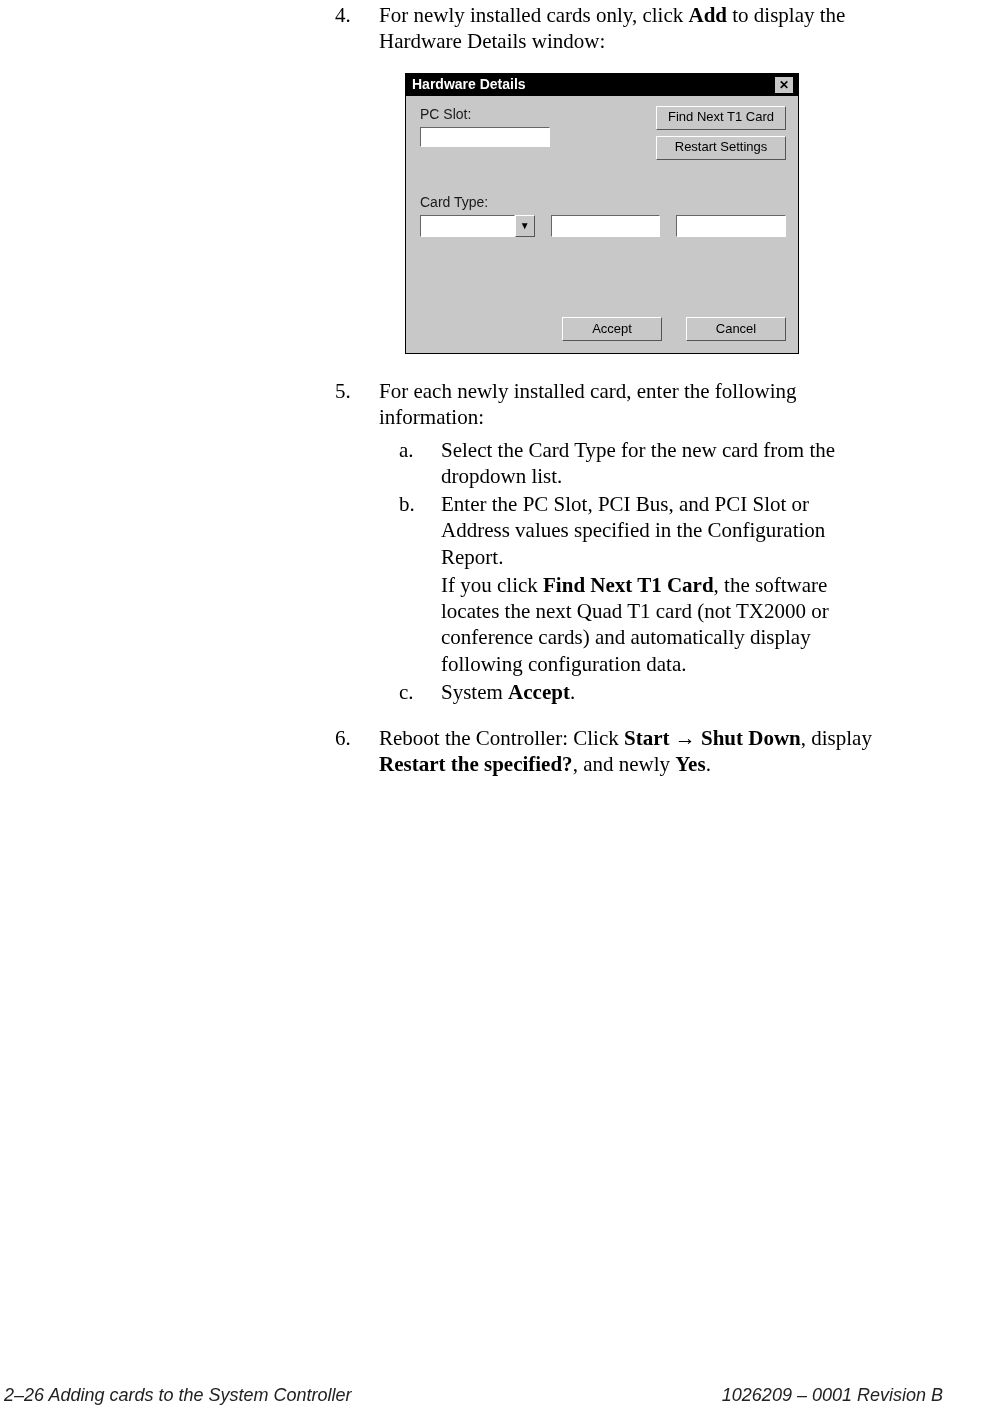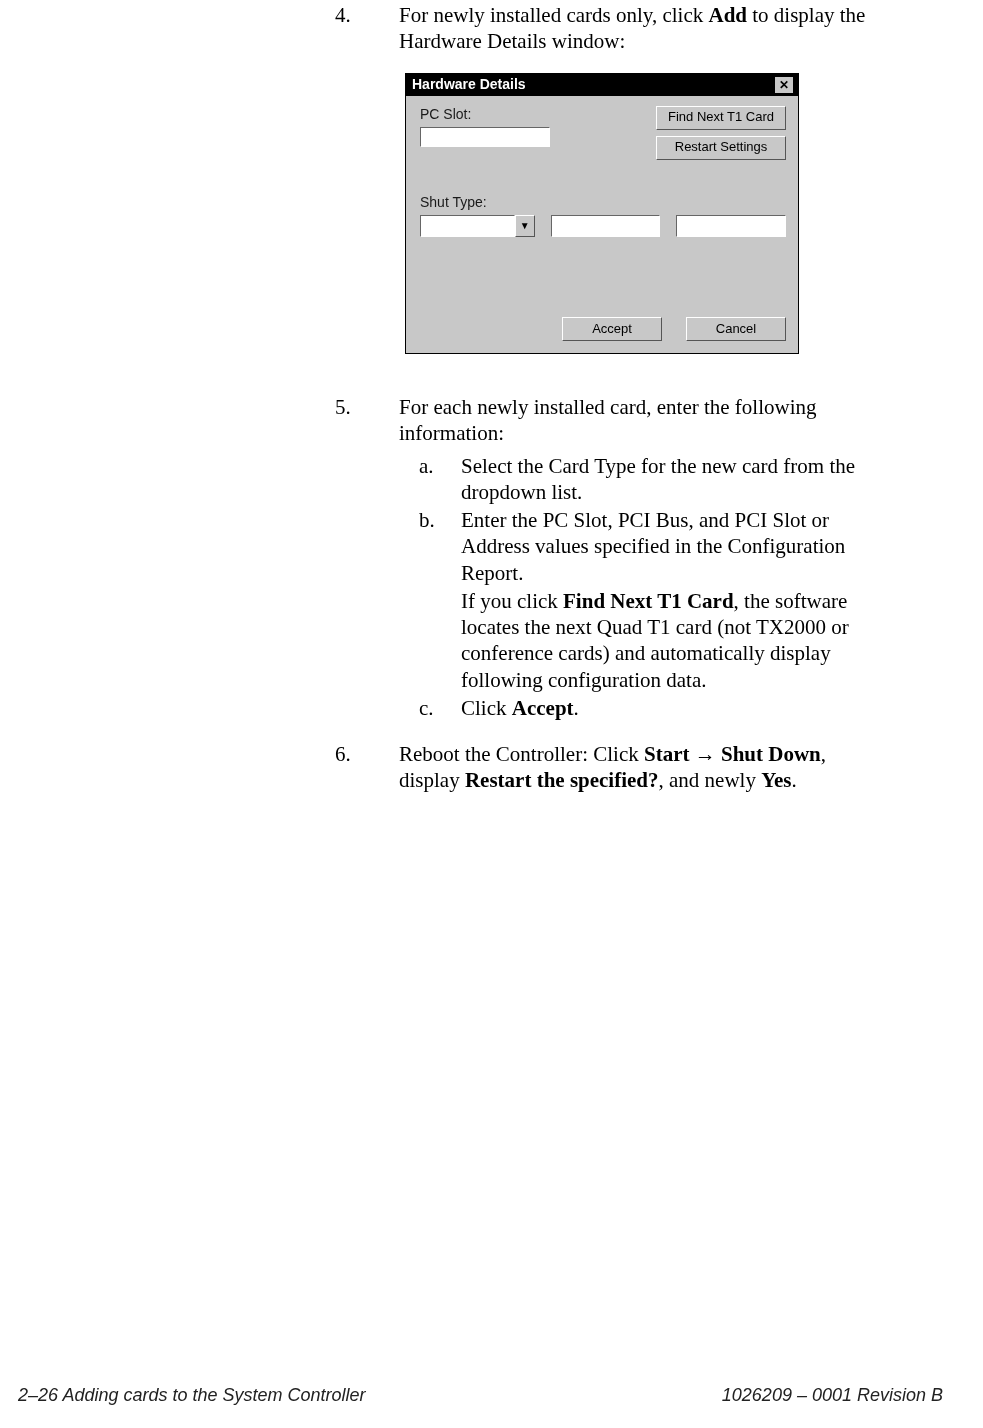--- a/index.html
+++ b/index.html
@@ -15,29 +15,29 @@
   .content{
     position:absolute;
     top:0;
     left:335px;
     right:110px;
   }
 
   
   .ol-item{display:flex;margin-top:2px;}
   .ol-num{width:44px;flex:0 0 44px;}
-  .ol-body{flex:1;margin-left:20px;}
+  .ol-body{flex:1;}
   .sub-item{display:flex;margin-top:2px;}
   .sub-mark{width:42px;flex:0 0 42px;padding-left:20px;}
   .sub-body{flex:1;}
   .bold{font-weight:bold;}
   .gap{height:18px;}
 
   
-  .dlg-wrap{margin:18px 0 40px 70px;}
+  .dlg-wrap{margin:18px 0 24px 70px;}
   .dlg{
     width:392px;
     background:#c8c8c8;
     border:1px solid #000;
     font-family:Tahoma,Arial,sans-serif;
     font-size:14px;
     color:#000;
   }
   .dlg-title{
     display:flex;align-items:center;justify-content:space-between;
@@ -71,21 +71,21 @@
   .select .txt-in{flex:1;height:22px;}
   .select .arrow{
     width:18px;background:#c8c8c8;
     border-top:1px solid #fff;border-left:1px solid #fff;
     border-right:1px solid #555;border-bottom:1px solid #555;
     display:flex;align-items:center;justify-content:center;font-size:10px;
   }
 
   
   .footer{
-    position:absolute;left:18px;right:40px;bottom:22px;
+    position:absolute;left:4px;right:40px;bottom:22px;
     display:flex;justify-content:space-between;
     font-family:Arial,Helvetica,sans-serif;font-style:italic;
     font-size:18px;color:#222;
   }
 </style>
 </head>
 <body>
 
 <div class="page">
 
@@ -118,21 +118,21 @@
                 </div>
               <div class="btn">
                   <span>Restart Settings</span>
                 </div>
             </div>
           </div>
 
           <div style="height:34px;"></div>
 
           <div class="col">
-            <div class="lbl">Shut Type:</div>
+            <div class="lbl">Card Type:</div>
             <div class="row" style="gap:16px;align-items:center;">
               <div class="select">
                 <div class="txt-in"></div>
                 <div class="arrow">
                     <span>▼</span>
                   </div>
               </div>
               <div class="txt-in" style="width:110px;height:22px;"></div>
               <div class="txt-in" style="width:110px;height:22px;"></div>
             </div>
@@ -168,21 +168,21 @@
             <div>Enter the PC Slot, PCI Bus, and PCI Slot or Address values specified in the Configuration Report.</div>
             <div style="margin-top:2px;">
               <span>If you click </span><span class="bold">Find Next T1 Card</span><span>, the software locates the next Quad T1 card (not TX2000 or conference cards) and automatically display following configuration data.</span>
             </div>
           </div>
         </div>
 
         <div class="sub-item">
           <div class="sub-mark">c.</div>
           <div class="sub-body">
-            <span>Click </span><span class="bold">Accept</span><span>.</span>
+            <span>System </span><span class="bold">Accept</span><span>.</span>
           </div>
         </div>
       </div>
     </div>
 
     <div class="gap"></div>
 
     <div class="ol-item">
       <div class="ol-num">6.</div>
       <div class="ol-body">

